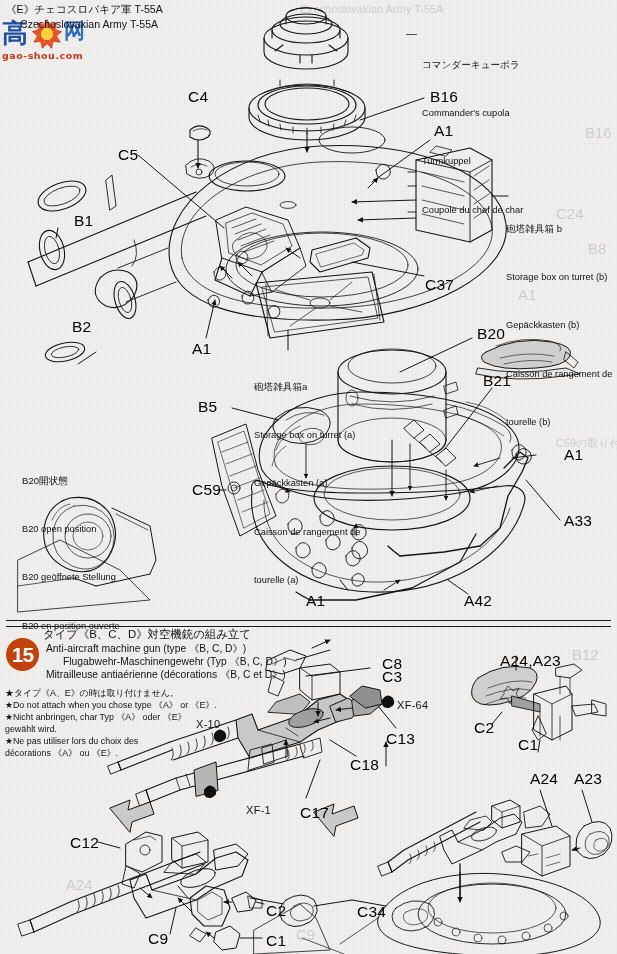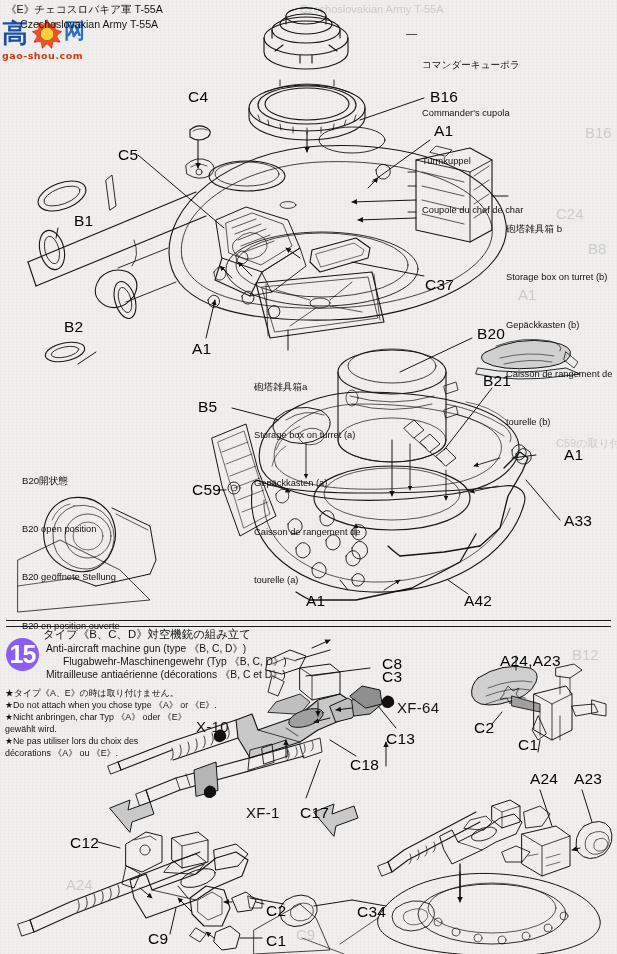--- a/index.html
+++ b/index.html
@@ -47,28 +47,28 @@
     font-size:9.3px;
     color:#111;
     line-height:1.22;
   }
   .capjp{font-size:9.6px;}
   .title-jp{font-size:10.6px;}
   .title-en{font-size:10.6px;}
   .hdr-jp{font-size:11.4px;}
   .hdr-lat{font-size:10.3px;line-height:1.26;}
   .note{font-size:8.9px;line-height:1.30;}
-  .paintcode{font-size:15px;letter-spacing:.3px;}
+  .paintcode{font-size:11px;letter-spacing:.3px;}
   .stepnum{
     position:absolute;
     width:33px;height:33px;
     border-radius:50%;
-    background:#8b5cf6;
+    background:#c2410c;
     color:#fff;
-    font-size:25px;
+    font-size:21px;
     font-weight:bold;
     display:flex;align-items:center;justify-content:center;
     font-family:"Liberation Sans", sans-serif;
     letter-spacing:-1px;
   }
   .divider{
     position:absolute;
     left:6px;right:6px;
     border-top:1.6px solid #1a1a1a;
   }
@@ -592,21 +592,21 @@
 <div class="lbl" style="left:22px;top:438px;">
   <div class="cap capjp">B20開状態</div>
   <div class="cap">B20 open position</div>
   <div class="cap">B20 geöffnete Stellung</div>
   <div class="cap">B20 en position ouverte</div>
 </div>
 
 <div class="lbl part" style="left:188px;top:88px;">C4</div>
 <div class="lbl part" style="left:118px;top:146px;">C5</div>
 <div class="lbl part" style="left:74px;top:212px;">B1</div>
-<div class="lbl part" style="left:64px;top:318px;">B2</div>
+<div class="lbl part" style="left:72px;top:318px;">B2</div>
 <div class="lbl part" style="left:192px;top:340px;">A1</div>
 <div class="lbl part" style="left:430px;top:88px;">B16</div>
 <div class="lbl part" style="left:434px;top:122px;">A1</div>
 <div class="lbl part" style="left:425px;top:276px;">C37</div>
 <div class="lbl part" style="left:477px;top:325px;">B20</div>
 <div class="lbl part" style="left:483px;top:372px;">B21</div>
 <div class="lbl part" style="left:198px;top:398px;">B5</div>
 <div class="lbl part" style="left:564px;top:446px;">A1</div>
 <div class="lbl part" style="left:192px;top:481px;">C59</div>
 <div class="lbl part" style="left:564px;top:512px;">A33</div>

